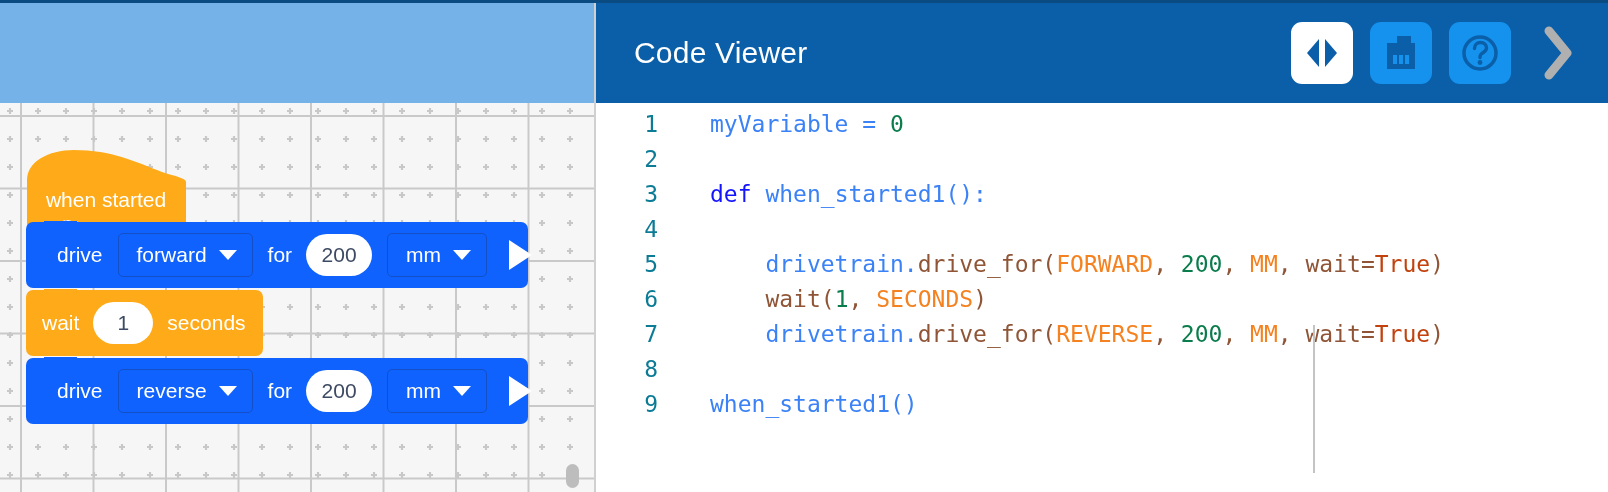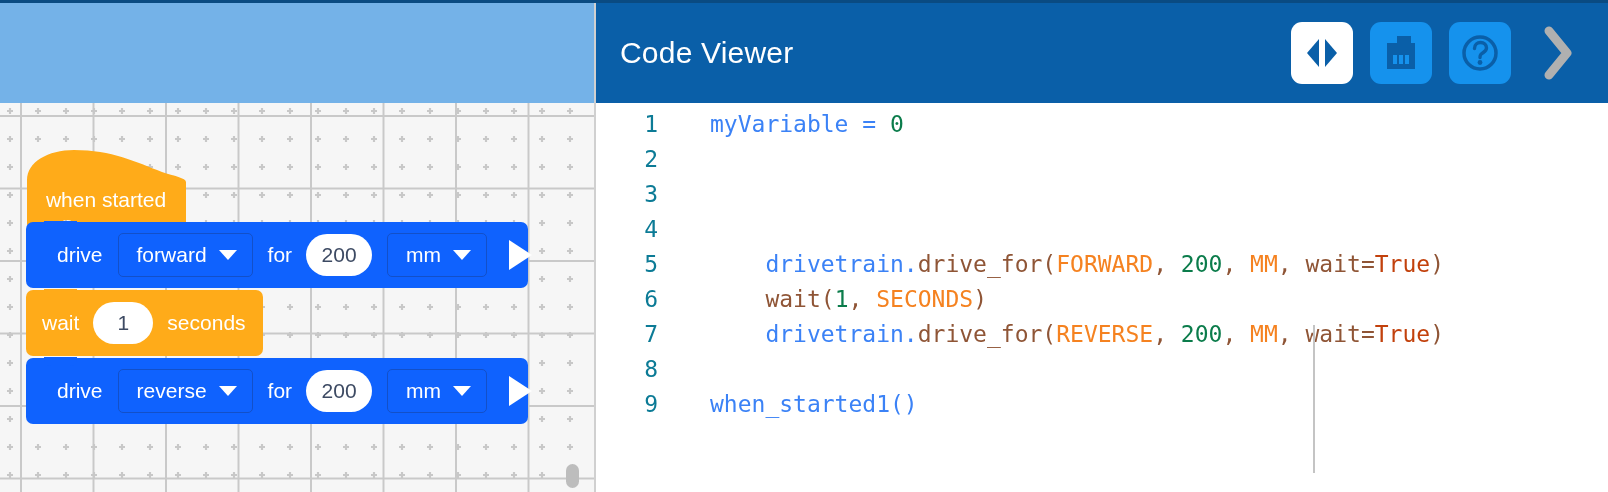--- a/index.html
+++ b/index.html
@@ -153,21 +153,21 @@
     width: 1012px; height: 492px;
     background: #ffffff;
   }
   #code-header {
     position: relative;
     height: 103px;
     background: #0a5fa8;
     border-top: 3px solid #0a4b82;
     display: flex;
     align-items: center;
-    padding: 0 0 0 24px;
+    padding: 0 0 0 38px;
   }
   #code-title {
     color: #ffffff;
     font-size: 30px;
     font-weight: 400;
     letter-spacing: 0.2px;
   }
   #header-actions {
     margin-left: auto;
     display: flex;
@@ -354,20 +354,21 @@
           <div class="code-line">
             <span class="ln">1</span>
             <span class="code-text"><span class="tok-plain">myVariable = </span><span class="tok-num">0</span></span>
           </div>
           <div class="code-line">
             <span class="ln">2</span>
             <span class="code-text"></span>
           </div>
           <div class="code-line">
             <span class="ln">3</span>
+            <span class="code-text"><span class="tok-kw">def </span><span class="tok-plain">when_started1():</span></span>
           </div>
           <div class="code-line">
             <span class="ln">4</span>
           </div>
           <div class="code-line">
             <span class="ln">5</span>
             <span class="code-text"><span class="tok-plain">    drivetrain.</span><span class="tok-fn">drive_for</span><span class="tok-fn">(</span><span class="tok-const">FORWARD</span><span class="tok-fn">, </span><span class="tok-num">200</span><span class="tok-fn">, </span><span class="tok-const">MM</span><span class="tok-fn">, </span><span class="tok-fn">wait=</span><span class="tok-bool">True</span><span class="tok-fn">)</span></span>
           </div>
           <div class="code-line">
             <span class="ln">6</span>

